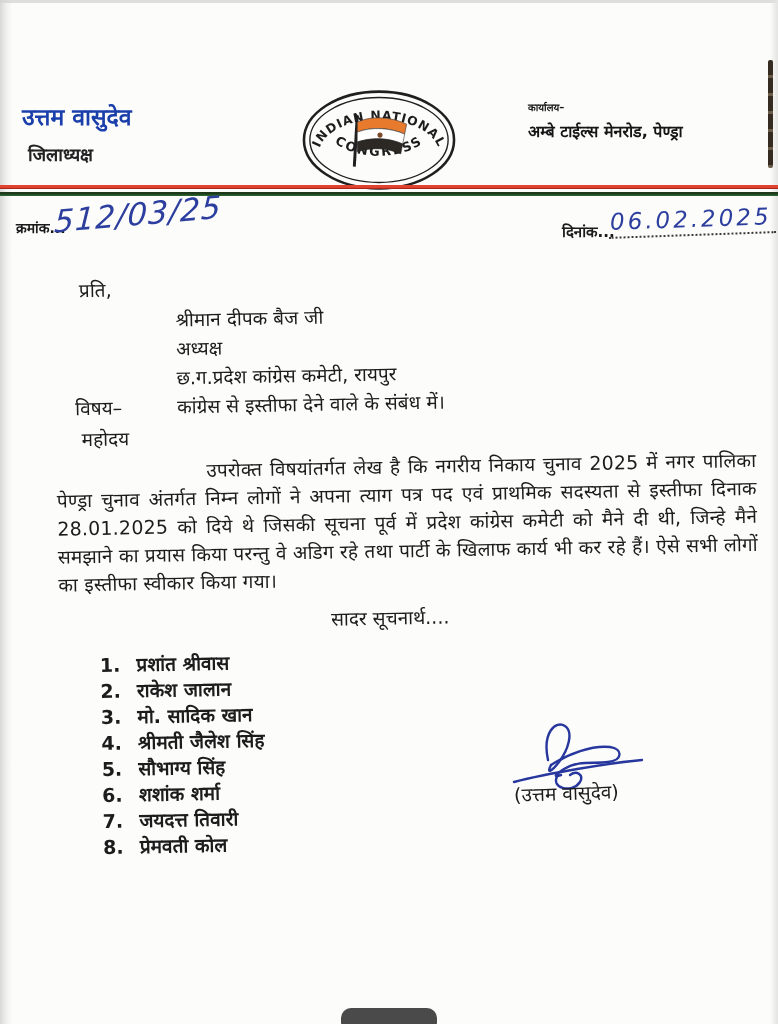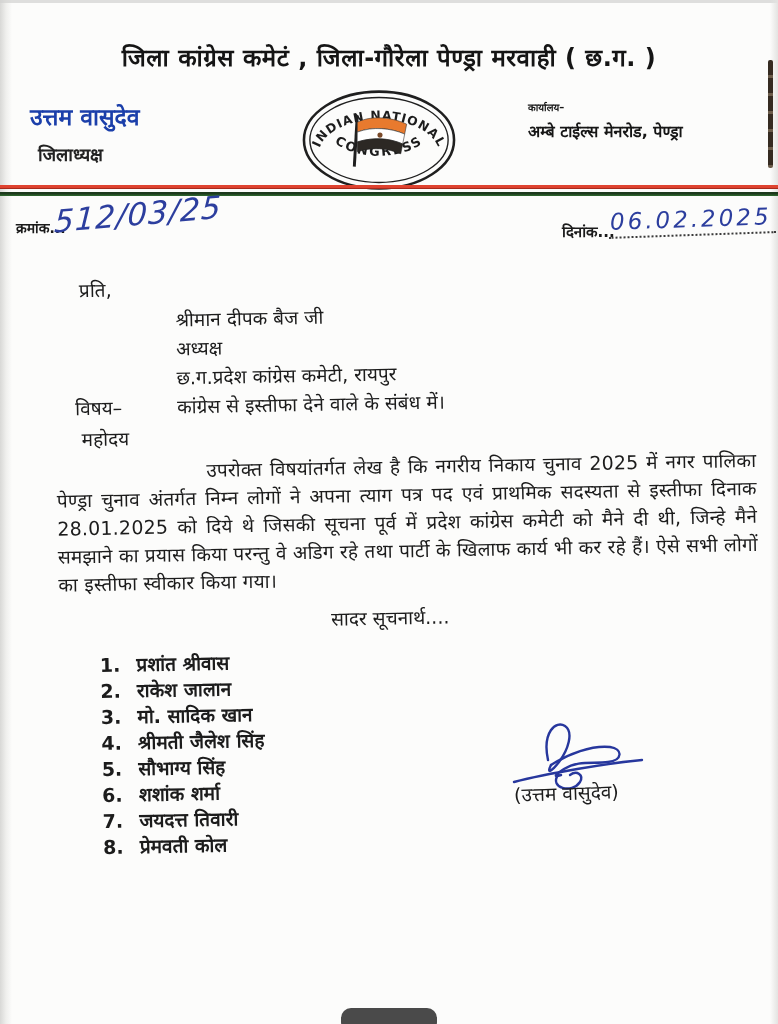--- a/index.html
+++ b/index.html
@@ -15,22 +15,22 @@
   .edge-right  { position:absolute; right:0; top:0; width:8px; height:100%;
                  background:linear-gradient(270deg,#e3e3e1 0,rgba(252,252,251,0) 8px); }
   .edge-dark-strip { position:absolute; right:5px; top:60px; width:5px; height:108px;
                  background:repeating-linear-gradient(180deg,#352b21 0 15px,#6b5c4a 15px 18px);
                  border-radius:2px; }
 
   
   .doc-title { position:absolute; top:40px; left:0; width:100%; text-align:center;
                font-size:24px; font-weight:bold; color:#151515; letter-spacing:.5px; }
 
-  .president-name  { position:absolute; top:100px; left:30px; font-size:23px; font-weight:bold; color:#1b3faa; }
-  .president-title { position:absolute; top:142px; left:38px; font-size:18px; font-weight:bold; color:#222; }
+  .president-name  { position:absolute; top:100px; left:22px; font-size:23px; font-weight:bold; color:#1b3faa; }
+  .president-title { position:absolute; top:142px; left:28px; font-size:18px; font-weight:bold; color:#222; }
 
   .logo { position:absolute; top:88px; left:300px; width:158px; height:104px; }
 
   .office { position:absolute; top:96px; left:528px; width:245px; color:#161616; }
   .office div { line-height:24px; font-weight:bold; }
   .office .o-label   { font-size:10px; }
   .office .o-address { font-size:16px; }
   .office .o-mobile  { font-size:17px; }
   .office .o-email   { font-size:14.5px; letter-spacing:.2px; }
 
@@ -77,21 +77,20 @@
 </head>
 <body>
 
 <div class="page">
 
   <div class="edge-left"></div>
   <div class="edge-top"></div>
   <div class="edge-right"></div>
   <div class="edge-dark-strip"></div>
 
-  <div class="doc-title">जिला कांग्रेस कमेटं , जिला-गौरेला पेण्ड्रा मरवाही ( छ.ग. )</div>
 
   <div class="president-name">उत्तम वासुदेव</div>
   <div class="president-title">जिलाध्यक्ष</div>
 
   <svg class="logo" viewBox="0 0 160 104">
     <ellipse cx="80" cy="52" rx="76" ry="49" fill="none" stroke="#1f1f1f" stroke-width="2.6"></ellipse>
     <ellipse cx="80" cy="52" rx="70" ry="43" fill="none" stroke="#1f1f1f" stroke-width="1.4"></ellipse>
     <defs>
       <path id="arcTop" d="M 20 60 A 61 35 0 0 1 140 60" fill="none"></path>
       <path id="arcBot" d="M 28 47 A 55 31 0 0 0 132 47" fill="none"></path>

